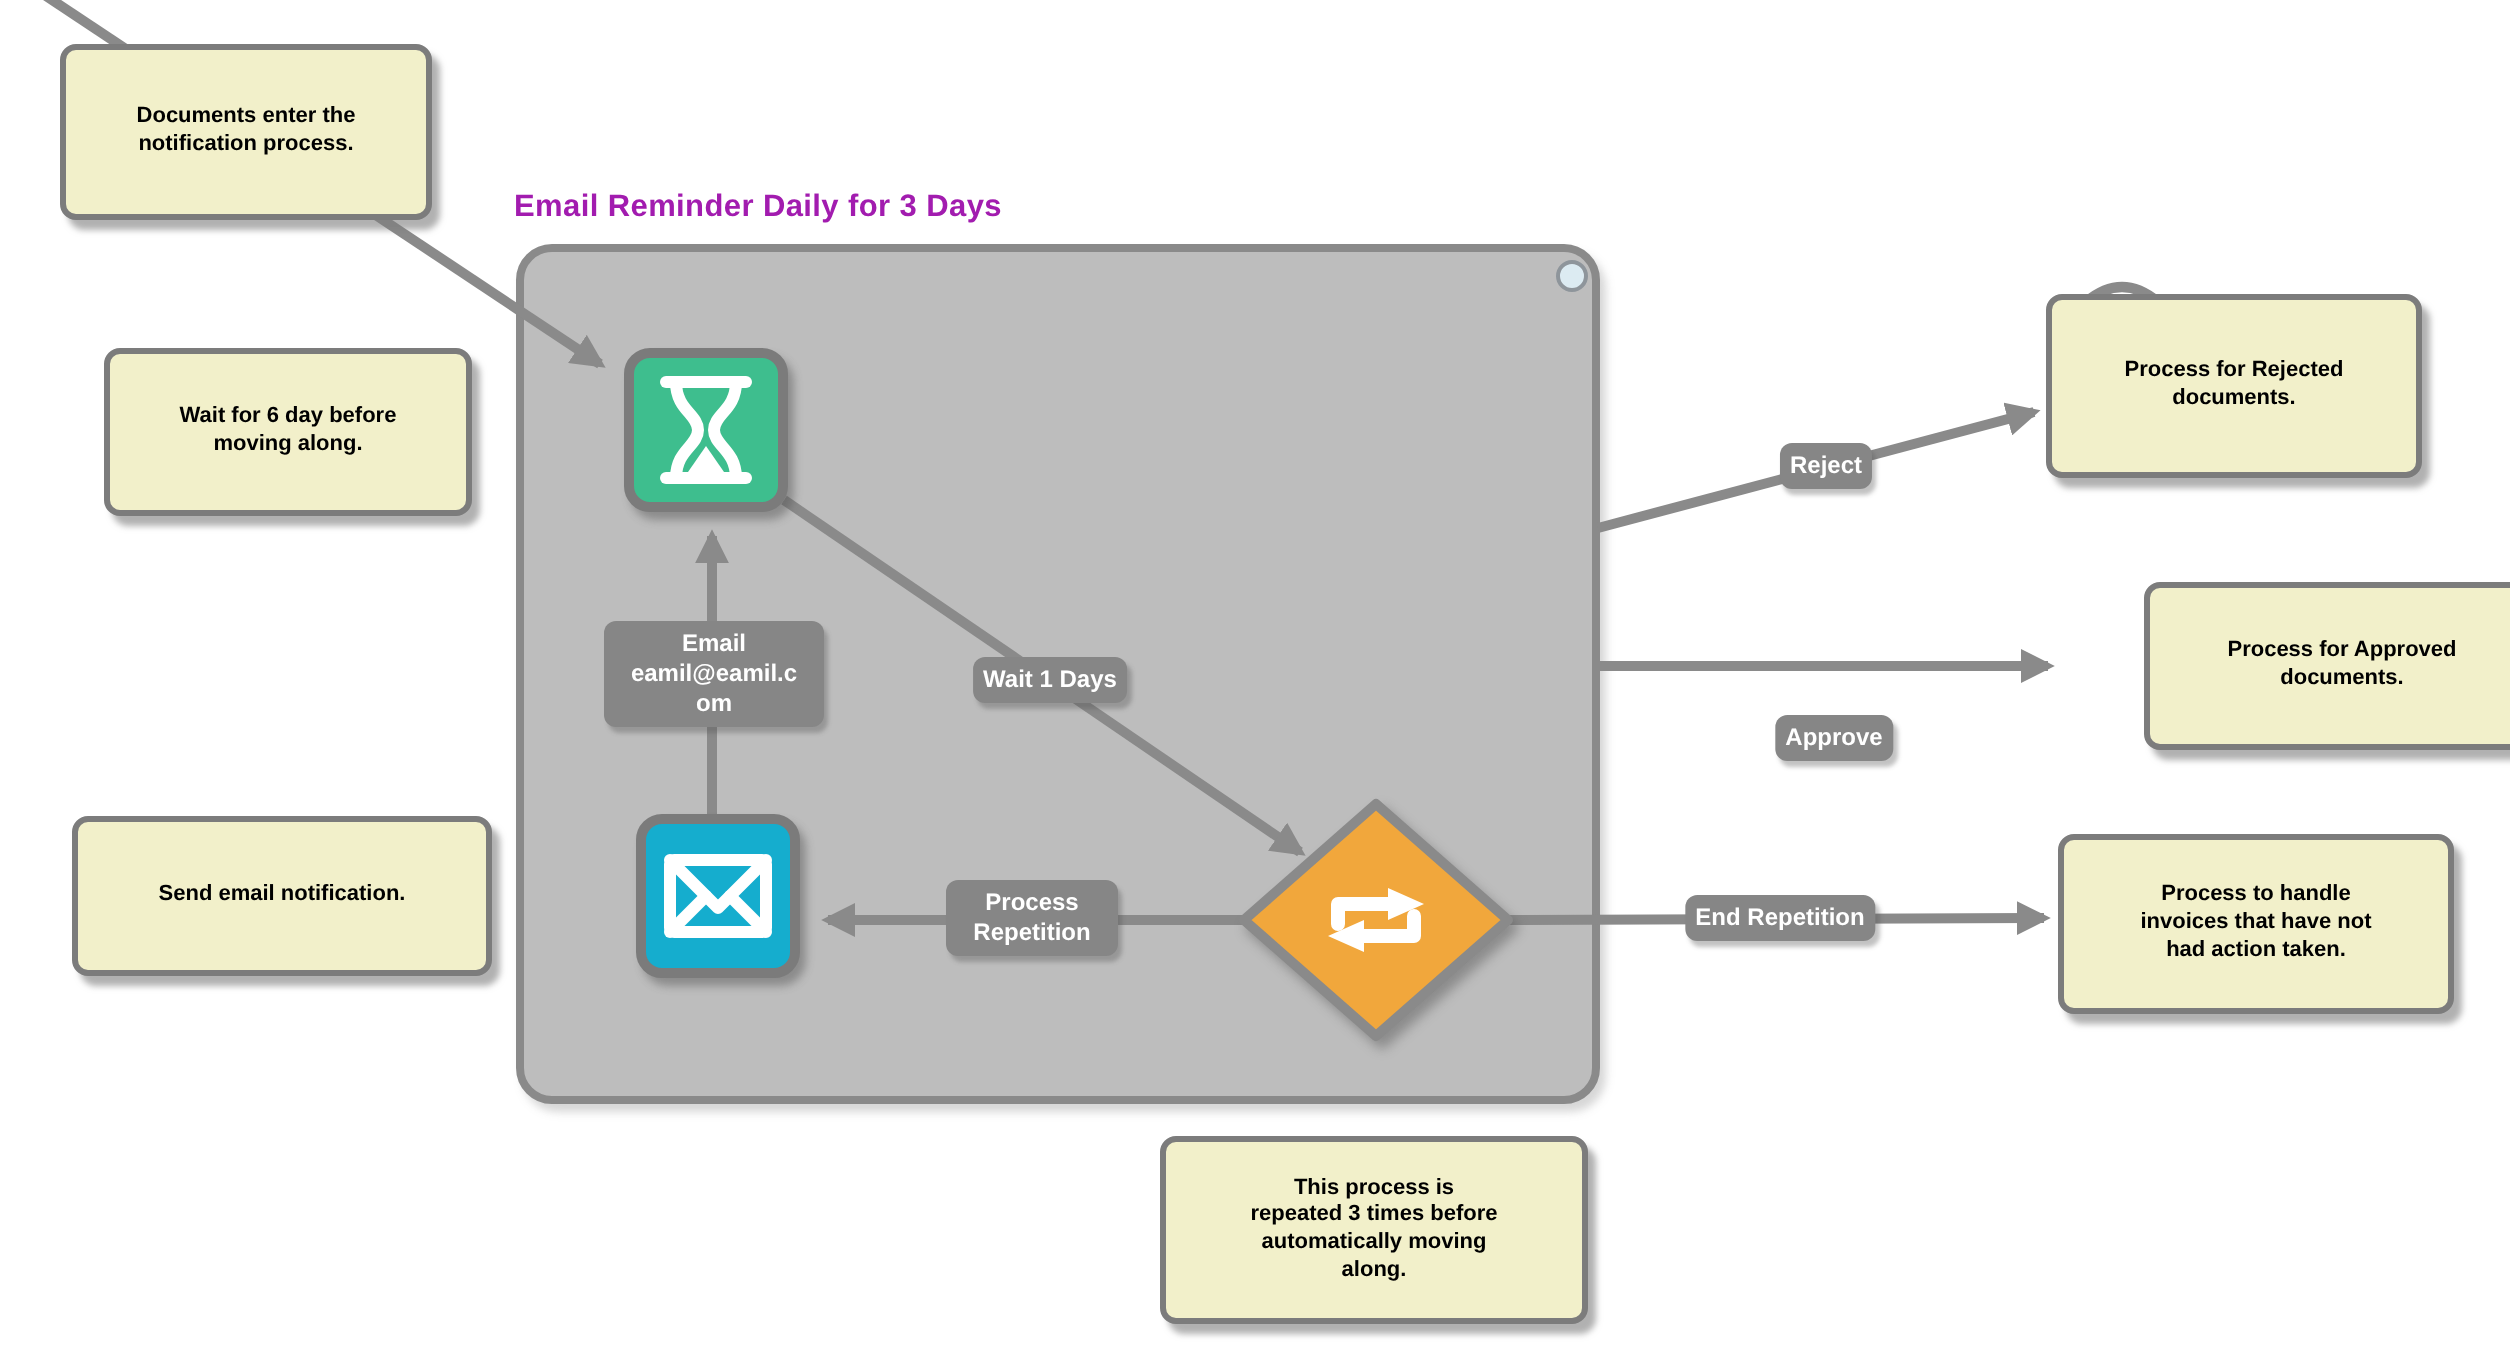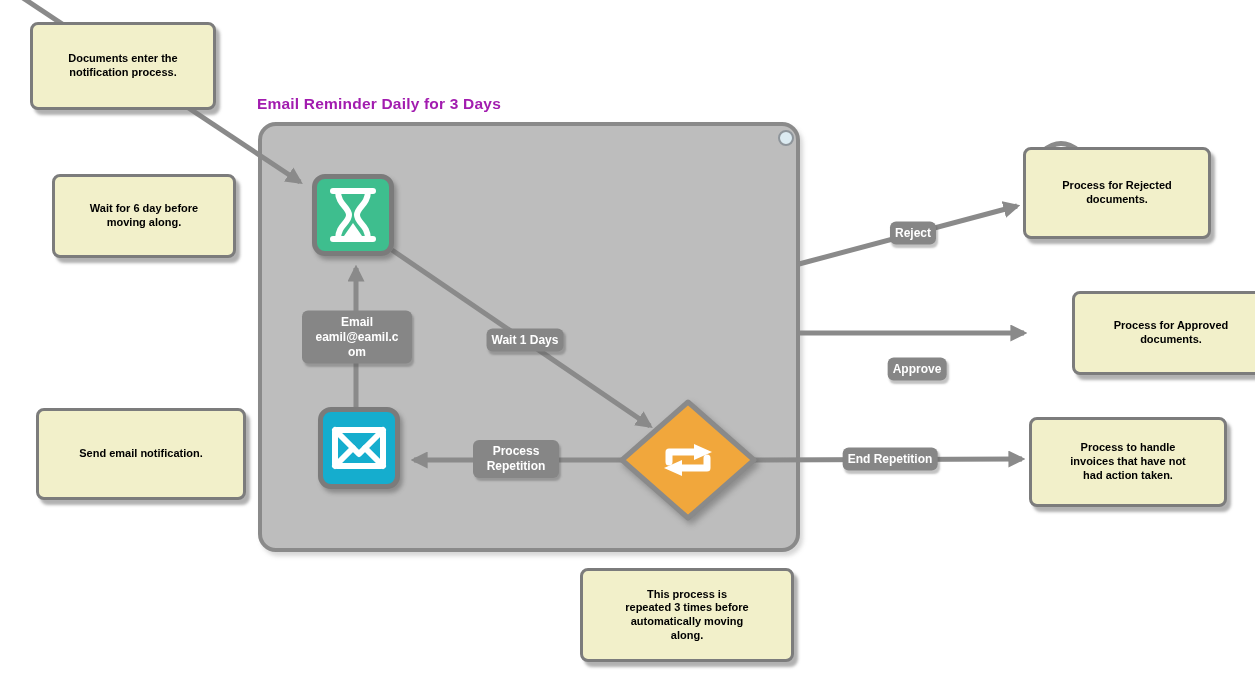--- a/index.html
+++ b/index.html
@@ -103,21 +103,21 @@
   <div class="lbl" style="left:516px;top:459px;width:76px;">Process
 Repetition</div>
   <div class="lbl nowrap" style="left:913px;top:233px;">Reject</div>
   <div class="lbl nowrap" style="left:917px;top:333px;margin-top:36px;">Approve</div>
   <div class="lbl nowrap" style="left:890px;top:459px;">End Repetition</div>
 
   <div class="note" style="left:30px;top:22px;width:186px;height:88px;">Documents enter the
 notification process.</div>
   <div class="note" style="left:52px;top:174px;width:184px;height:84px;">Wait for 6 day before
 moving along.</div>
-  <div class="note" style="left:36px;top:408px;width:210px;height:92px;">Send email notification.</div>
+  <div class="note" style="left:36px;top:408px;width:210px;height:80px;">Send email notification.</div>
   <div class="note" style="left:1023px;top:147px;width:188px;height:92px;">Process for Rejected
 documents.</div>
   <div class="note" style="left:1072px;top:291px;width:198px;height:84px;">Process for Approved
 documents.</div>
   <div class="note" style="left:1029px;top:417px;width:198px;height:90px;">Process to handle
 invoices that have not
 had action taken.</div>
   <div class="note" style="left:580px;top:568px;width:214px;height:94px;">This process is
 repeated 3 times before
 automatically moving

